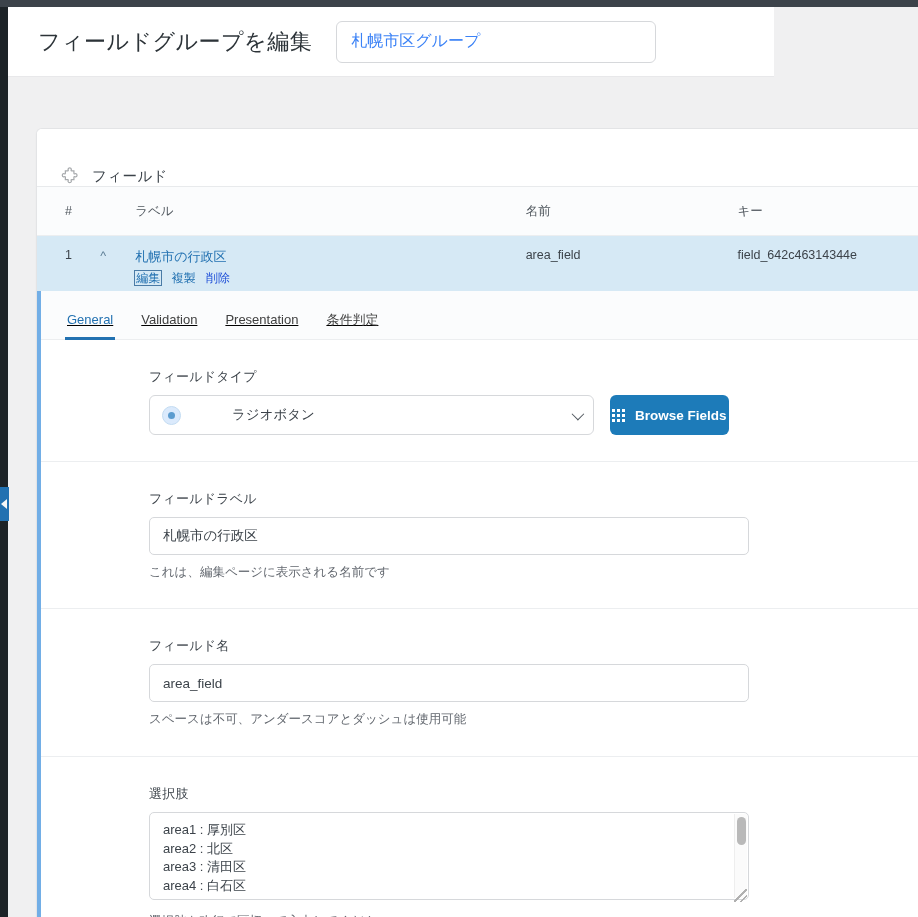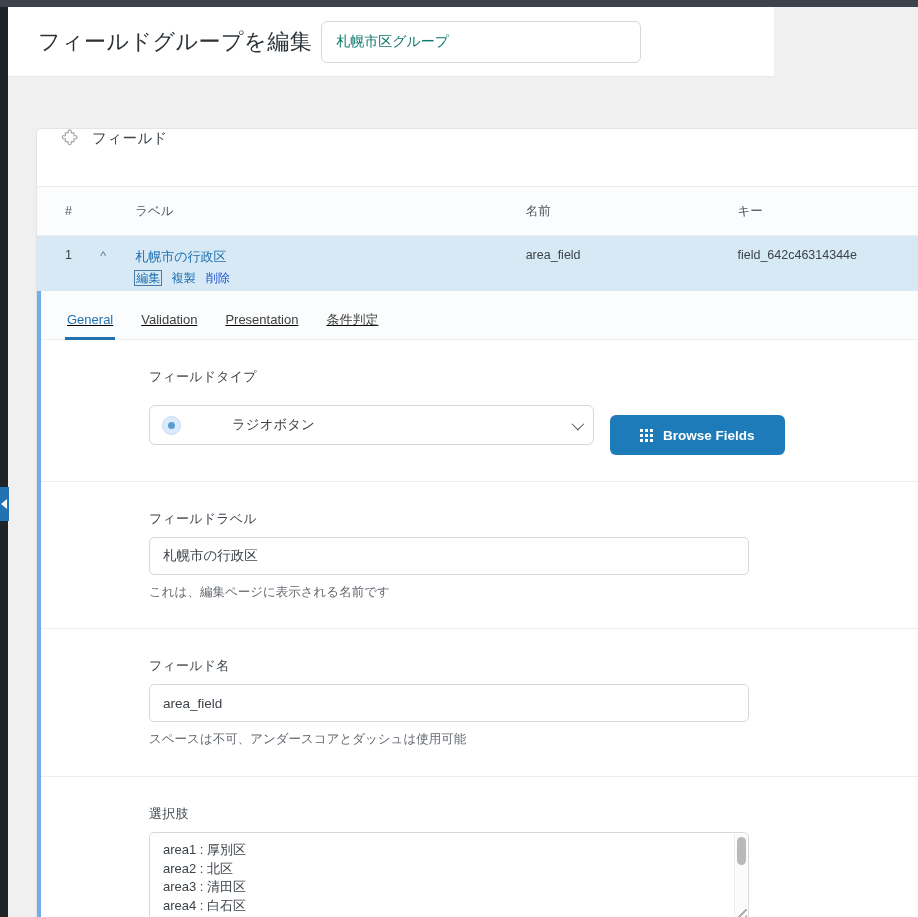--- a/index.html
+++ b/index.html
@@ -42,42 +42,42 @@
     position: absolute; top: 7px; left: 8px; width: 766px; height: 70px;
     background: #ffffff;
     border-bottom: 1px solid #e8e8ea;
     display: flex; align-items: center;
   }
   .page-title {
     font-size: 22px; color: #2c3338; margin-left: 30px;
     letter-spacing: .5px; white-space: nowrap;
   }
   .title-input {
-    margin-left: 9px;
+    margin-left: 24px;
     width: 320px; height: 42px;
     border: 1px solid #d6d8db; border-radius: 6px;
     background: #fff;
-    font-size: 14px; color: #0f766e;
+    font-size: 16px; color: #3b82f6;
     padding: 0 14px;
     font-family: "Liberation Sans", "DejaVu Sans", sans-serif;
     outline: none;
   }
 
   
   .card {
     position: absolute; top: 128px; left: 36px; width: 882px;
     background: #ffffff;
     border: 1px solid #e3e4e6;
     border-radius: 6px 0 0 0;
     border-right: none;
     box-shadow: 0 1px 2px rgba(0,0,0,.04);
     overflow: hidden;
   }
   .card-head {
-    height: 58px; display: flex; align-items: flex-start;
+    height: 58px; display: flex; align-items: flex-end;
     padding-left: 24px;
     border-bottom: 1px solid #e8eaec;
     background: #fff;
   }
   .card-head .ttl { font-size: 14.5px; color: #3c434a; margin-left: 12px; letter-spacing: .4px; }
   .puzzle { width: 19px; height: 19px; display: block; }
 
   
   .thead {
     display: flex; align-items: center; height: 49px;
@@ -160,25 +160,24 @@
   .select-text { font-size: 13.5px; color: #3c434a; margin-left: 11px; }
   .chev {
     position: absolute; right: 12px; top: 50%; margin-top: -4px;
     width: 9px; height: 9px;
     border-right: 1.6px solid #50575e; border-bottom: 1.6px solid #50575e;
     transform: rotate(45deg) translateY(-2px);
   }
   .browse-btn {
     margin-left: 16px;
     height: 40px; border-radius: 6px; background: #1d7bb9;
-    display: flex; align-items: center; padding: 0 30px;
+    display: flex; align-items: center; padding: 0 2px;
     color: #fff; font-size: 13.5px; font-weight: bold;
     cursor: pointer; border: none;
     font-family: "Liberation Sans", "DejaVu Sans", sans-serif;
-    margin-top: 20px;
   }
   .dotgrid { display: grid; grid-template-columns: repeat(3, 3px); gap: 2px; margin-right: 10px; }
   .dotgrid i { width: 3px; height: 3px; background: #fff; display: block; }
 
   .txt-input {
     width: 600px; height: 38px;
     border: 1px solid #d6d8db; border-radius: 5px; background: #fff;
     padding: 0 13px; font-size: 13.5px; color: #3c434a;
     font-family: "Liberation Sans", "DejaVu Sans", sans-serif;
     outline: none;

